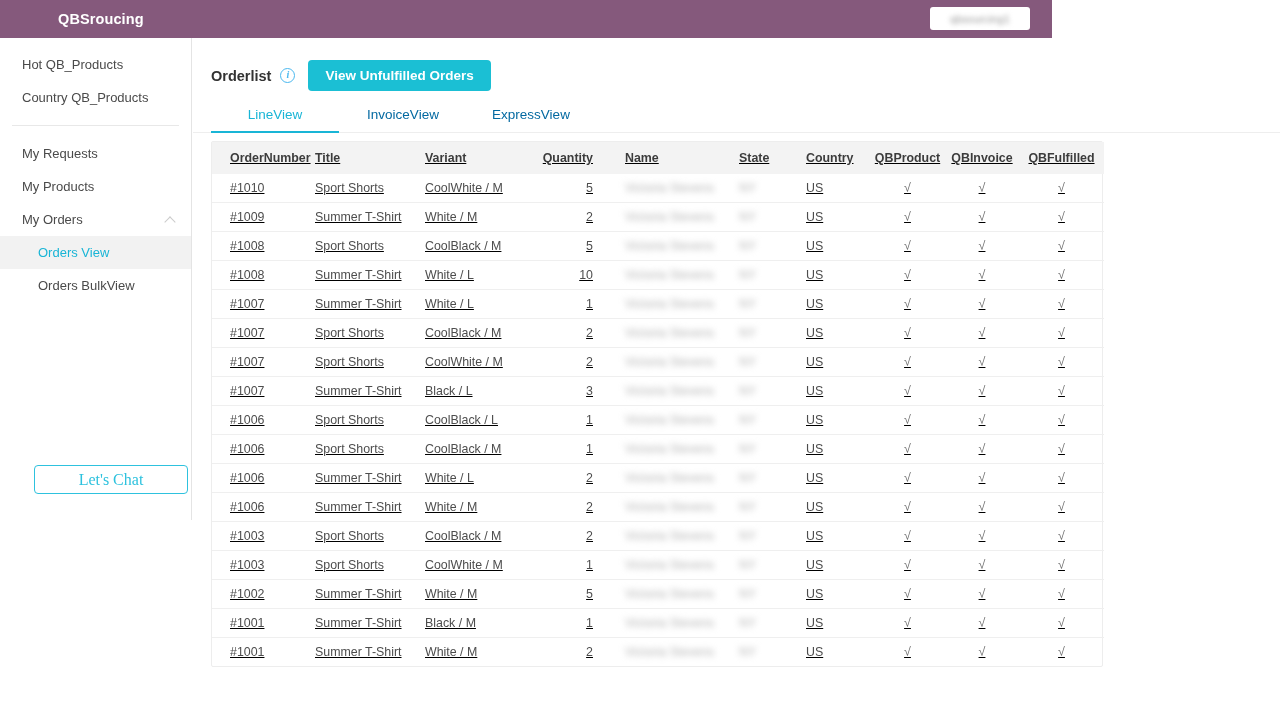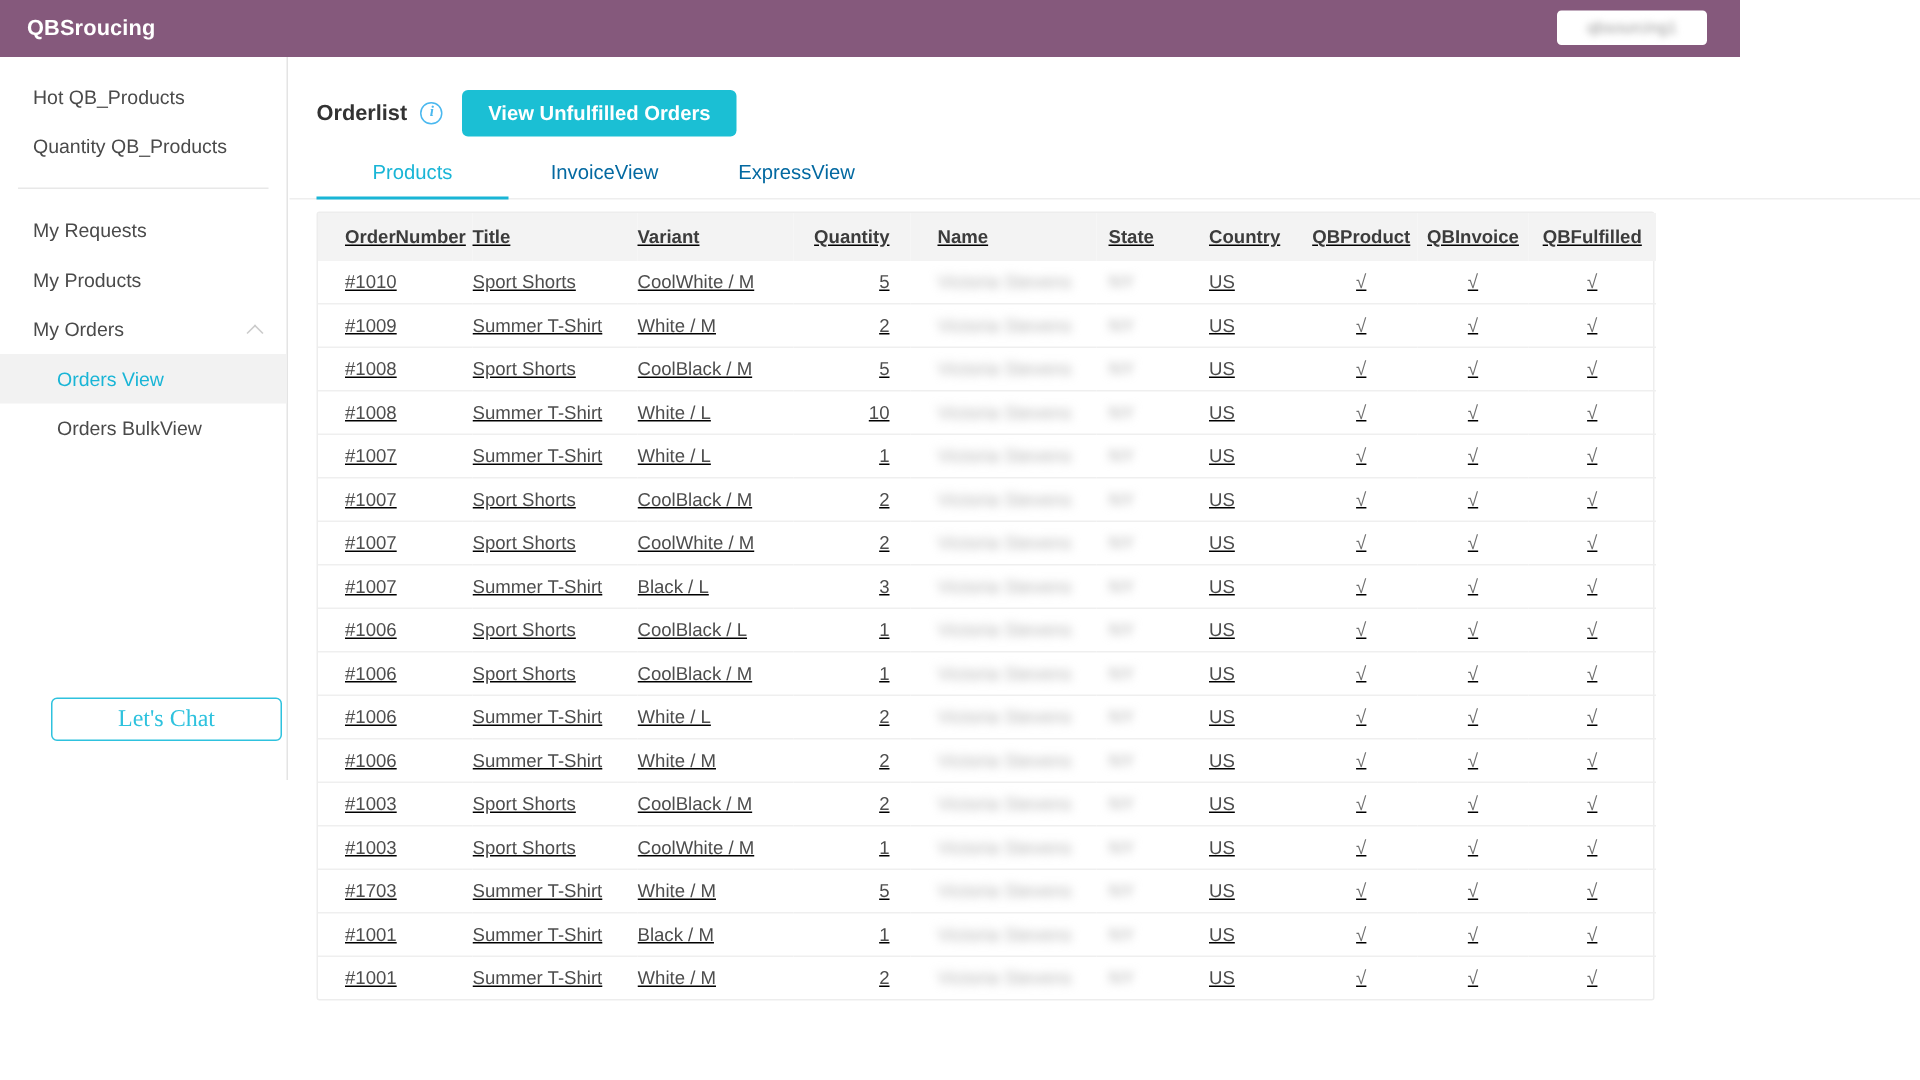--- a/index.html
+++ b/index.html
@@ -9,24 +9,25 @@
     height: 720px;
     background: #ffffff;
     font-family: "Liberation Sans", sans-serif;
     overflow: hidden;
   }
 
   
   #topbar {
     position: absolute;
     top: 0; left: 0;
-    width: 1160px; height: 38px;
+    width: 1052px; height: 38px;
     background: #85597c;
     display: flex;
     align-items: center;
+    padding-left: 40px;
   }
   #brand {
     color: #ffffff;
     font-size: 14.5px;
     font-weight: bold;
     margin-left: 18px;
     letter-spacing: .1px;
   }
   #account-pill {
     position: absolute;
@@ -258,21 +259,21 @@
   </div>
 </div>
 
 <div id="sidebar">
   <div id="nav-container">
       <div class="nav-group">
         <div class="nav-item">
           <span class="label">Hot QB_Products</span>
         </div>
         <div class="nav-item">
-          <span class="label">Quantity QB_Products</span>
+          <span class="label">Country QB_Products</span>
         </div>
       </div>
       <div class="nav-divider"></div>
       <div class="nav-group" style="padding-top: 0px;">
         <div class="nav-item">
           <span class="label">My Requests</span>
         </div>
         <div class="nav-item">
           <span class="label">My Products</span>
         </div>
@@ -293,21 +294,21 @@
 
 <div id="main">
 
   <div id="page-head">
     <span id="orderlist-title">Orderlist</span>
     <span id="info-icon">i</span>
     <button id="unfulfilled-btn">View Unfulfilled Orders</button>
   </div>
 
   <div id="tabs">
-      <div class="tab active">Products</div>
+      <div class="tab active">LineView</div>
       <div class="tab">InvoiceView</div>
       <div class="tab">ExpressView</div>
     </div>
 
   <div id="table-wrap">
     <table>
       <thead>
         <tr>
           <th class="c-order">OrderNumber</th>
           <th class="c-title">Title</th>
@@ -484,21 +485,21 @@
             <td class="c-variant">CoolWhite / M</td>
             <td class="c-qty">1</td>
             <td class="c-name"><span class="blur-name">Victoria Stevens</span></td>
             <td class="c-state"><span class="blur-state">NY</span></td>
             <td class="c-country">US</td>
             <td class="c-prod"><span class="chk">√</span></td>
             <td class="c-inv"><span class="chk">√</span></td>
             <td class="c-ful"><span class="chk">√</span></td>
           </tr>
           <tr>
-            <td class="c-order">#1703</td>
+            <td class="c-order">#1002</td>
             <td class="c-title">Summer T-Shirt</td>
             <td class="c-variant">White / M</td>
             <td class="c-qty">5</td>
             <td class="c-name"><span class="blur-name">Victoria Stevens</span></td>
             <td class="c-state"><span class="blur-state">NY</span></td>
             <td class="c-country">US</td>
             <td class="c-prod"><span class="chk">√</span></td>
             <td class="c-inv"><span class="chk">√</span></td>
             <td class="c-ful"><span class="chk">√</span></td>
           </tr>

